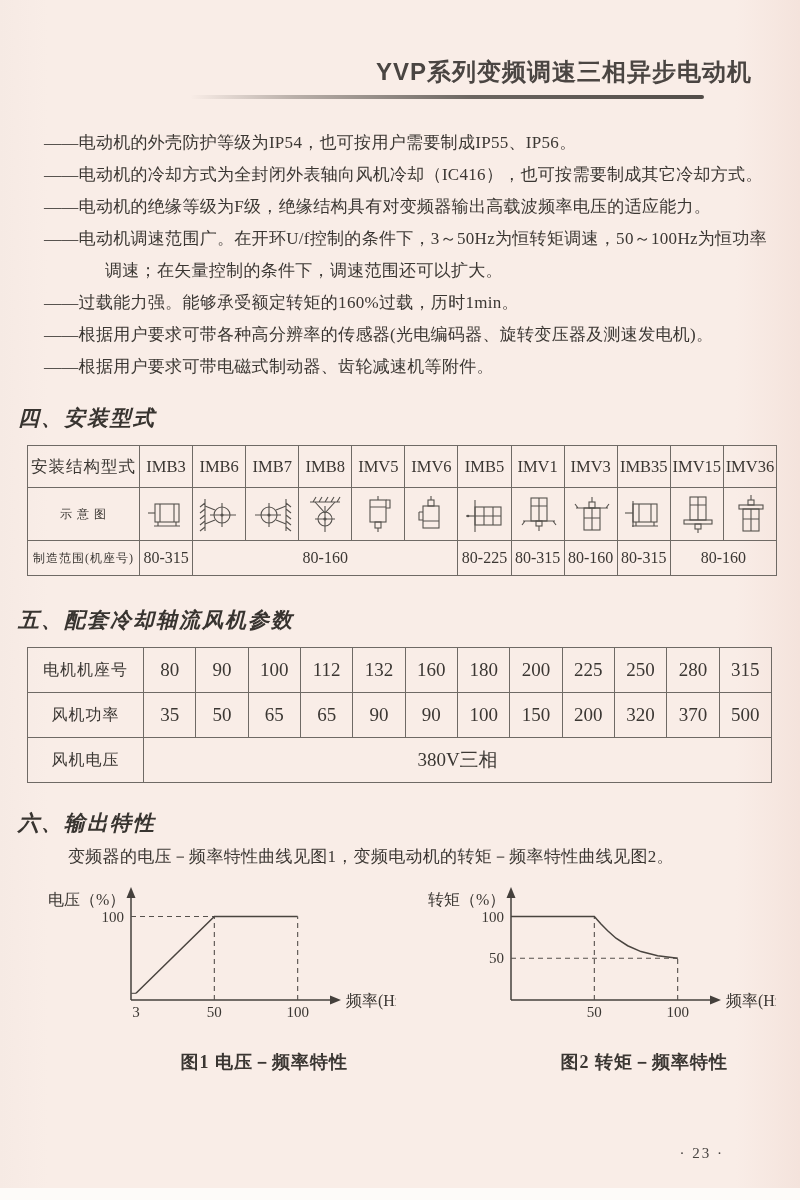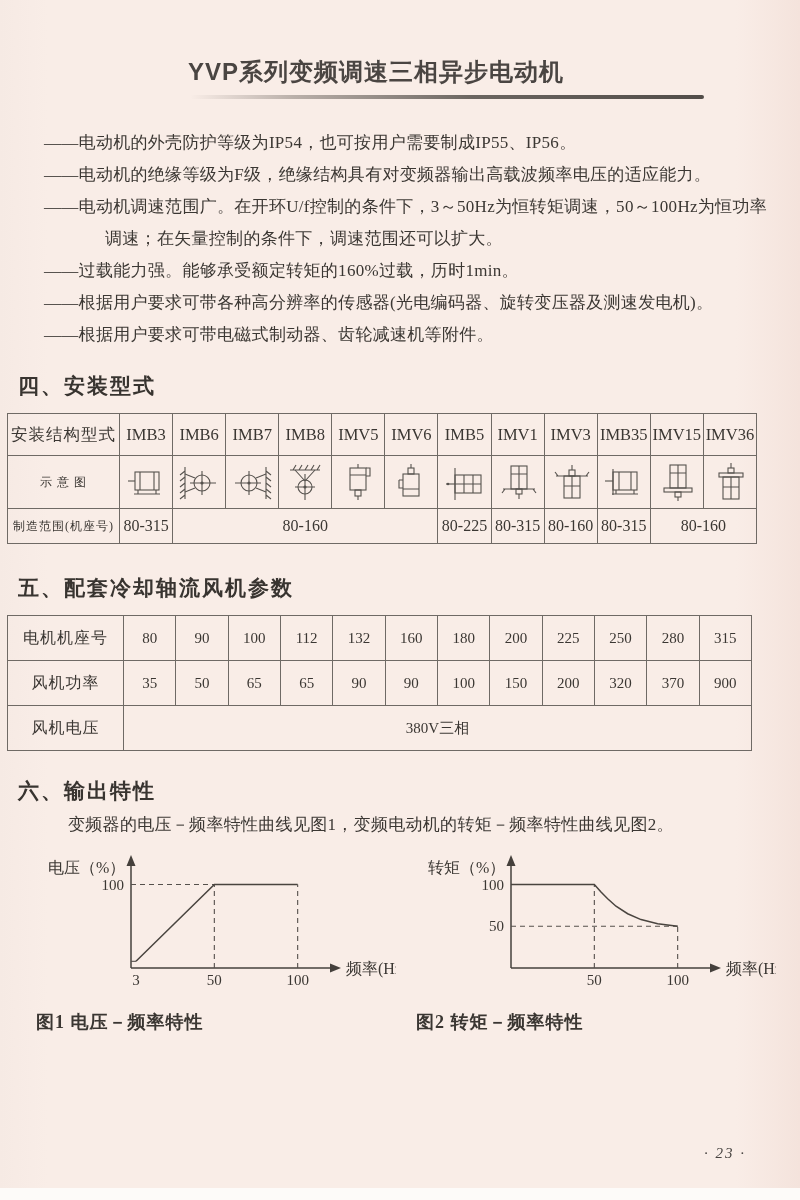--- a/index.html
+++ b/index.html
@@ -3,93 +3,94 @@
 <meta charset="utf-8">
 <style>
   html,body{margin:0;padding:0;}
   body{width:800px;height:1200px;font-family:"Liberation Serif","DejaVu Serif",serif;}
   .page{position:relative;width:800px;height:1200px;overflow:hidden;
         background:linear-gradient(to right,#f6eae4 0%,#f9ede7 6%,#f9ede7 92%,#f4e3dc 100%);
         color:#3c3834;}
   .scan-strip{position:absolute;left:0;right:0;bottom:0;height:12px;background:#fdfbf9;}
 
   
-  header{padding-top:56px;padding-right:48px;text-align:center;}
+  header{padding-top:56px;padding-right:48px;text-align:right;}
   .doc-title{margin:0;font-family:"Liberation Sans","DejaVu Sans",sans-serif;
              font-weight:bold;font-size:24px;letter-spacing:1px;color:#4a4542;}
   .title-rule{height:4px;margin:7px 48px 0 190px;border-radius:2px;
              background:linear-gradient(to right,rgba(110,102,96,0) 0%,rgba(110,102,96,.45) 20%,#6b6560 55%,#524d49 100%);}
 
   
   .features{list-style:none;margin:28px 34px 0 44px;padding:0;width:724px;
             font-size:17px;line-height:32px;letter-spacing:.3px;color:#3b3733;}
   .features li{padding-left:61px;text-indent:-61px;}
 
   
   .sec-title{margin:0;font-family:"Liberation Sans","DejaVu Sans",sans-serif;
-             font-weight:bold;font-size:21px;letter-spacing:2px;color:#383430;}
+             font-weight:bold;font-size:21px;letter-spacing:2px;color:#383430;font-style:italic;}
   #sec4-title{margin:21px 0 13px 18px;}
   #sec5-title{margin:30px 0 13px 18px;}
   #sec6-title{margin:26px 14px 8px 18px;}
 
   
-  table{border-collapse:collapse;table-layout:fixed;margin-left:7px;
+  table{border-collapse:collapse;table-layout:fixed;margin-left:27px;
         font-size:16px;color:#3b3733;border-radius:6px;}
   th,td{border:1.5px solid #6f6a65;text-align:center;vertical-align:middle;
         font-weight:normal;padding:0;overflow:hidden;}
   .mount-table{width:750px;}
   .mount-table col.lblcol{width:112px;}
   .mount-table tr.r-head th{height:41px;font-size:16.5px;}
   .mount-table tr.r-diag td{height:52px;}
   .mount-table tr.r-rng td,.mount-table tr.r-rng th{height:34px;}
   .mount-table th.zh{font-size:12px;letter-spacing:1px;}
   .mount-table svg{display:block;margin:0 auto;}
 
   .fan-table{width:745px;}
   .fan-table col.lblcol{width:116px;}
   .fan-table tr{height:45px;}
   .fan-table th.zh{font-size:16px;letter-spacing:1px;}
-  .fan-table td{font-size:15px;}
+  .fan-table td{font-size:19px;}
 
   
   .sec6-intro{margin:0 0 0 68px;font-size:17px;letter-spacing:.3px;color:#3b3733;}
   .charts{display:flex;margin:14px 0 0 36px;}
   .chart-fig{margin:0;width:372px;}
   .chart-fig+.chart-fig{margin-left:8px;}
   .chart-fig svg{width:360px;height:152px;display:block;}
-  .chart-fig figcaption{text-align:left;font-size:18px;font-weight:600;
-                        margin-top:8px;color:#3a3632;letter-spacing:1px;
+  .chart-fig figcaption{text-align:right;font-size:18px;font-weight:600;
+                        margin-top:16px;color:#3a3632;letter-spacing:1px;
                         padding-right:60px;}
   .axis{stroke:#45403c;stroke-width:1.5;fill:none;}
   .arrow{fill:#45403c;stroke:none;}
   .guide{stroke:#55504c;stroke-width:1.1;stroke-dasharray:5 4;fill:none;}
   .dataline{stroke:#49443f;stroke-width:1.5;fill:none;}
   .chart-fig text{font-family:"Liberation Serif","DejaVu Serif",serif;fill:#3b3733;}
   text.tick{font-size:15px;}
   text.ylab,text.xlab{font-size:16px;}
 
   
   .micon path,.micon rect,.micon circle{stroke:#56524e;stroke-width:1.1;fill:none;}
   .micon .dot{fill:#56524e;stroke:none;}
 
-  .page-number{position:absolute;right:54px;bottom:38px;font-size:15px;
-               letter-spacing:2px;color:#474340;font-style:italic;}
+  .page-number{position:absolute;right:76px;bottom:38px;font-size:15px;
+               letter-spacing:2px;color:#474340;}
 </style>
 </head>
 <body>
 
 <div class="page">
 
   <header>
     <h1 class="doc-title">YVP系列变频调速三相异步电动机</h1>
     <div class="title-rule"></div>
   </header>
 
   <ul class="features">
     <li>——电动机的外壳防护等级为IP54，也可按用户需要制成IP55、IP56。</li>
+    <li>——电动机的冷却方式为全封闭外表轴向风机冷却（IC416），也可按需要制成其它冷却方式。</li>
     <li>——电动机的绝缘等级为F级，绝缘结构具有对变频器输出高载波频率电压的适应能力。</li>
     <li>——电动机调速范围广。在开环U/f控制的条件下，3～50Hz为恒转矩调速，50～100Hz为恒功率调速；在矢量控制的条件下，调速范围还可以扩大。</li>
     <li>——过载能力强。能够承受额定转矩的160%过载，历时1min。</li>
     <li>——根据用户要求可带各种高分辨率的传感器(光电编码器、旋转变压器及测速发电机)。</li>
     <li>——根据用户要求可带电磁式制动器、齿轮减速机等附件。</li>
   </ul>
 
   <h2 class="sec-title" id="sec4-title">四、安装型式</h2>
 
   <table class="mount-table">
@@ -284,21 +285,21 @@
       <td>50</td>
       <td>65</td>
       <td>65</td>
       <td>90</td>
       <td>90</td>
       <td>100</td>
       <td>150</td>
       <td>200</td>
       <td>320</td>
       <td>370</td>
-      <td>900</td>
+      <td>500</td>
     </tr>
     <tr>
       <th class="zh">风机电压</th>
       <td colspan="12">380V三相</td>
     </tr>
   </tbody>
     </table>
 
   <h2 class="sec-title" id="sec6-title">六、输出特性</h2>
   <p class="sec6-intro">变频器的电压－频率特性曲线见图1，变频电动机的转矩－频率特性曲线见图2。</p>

